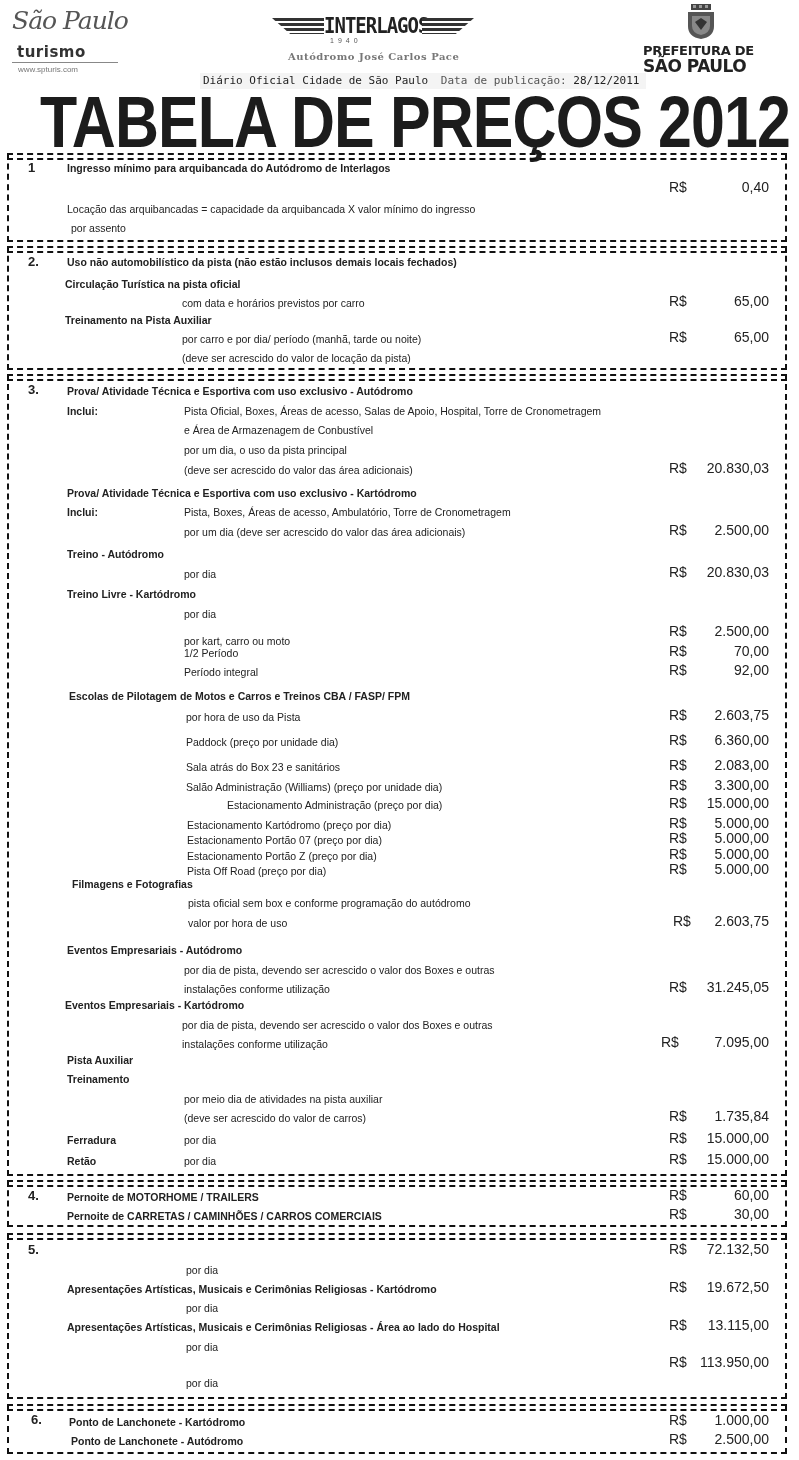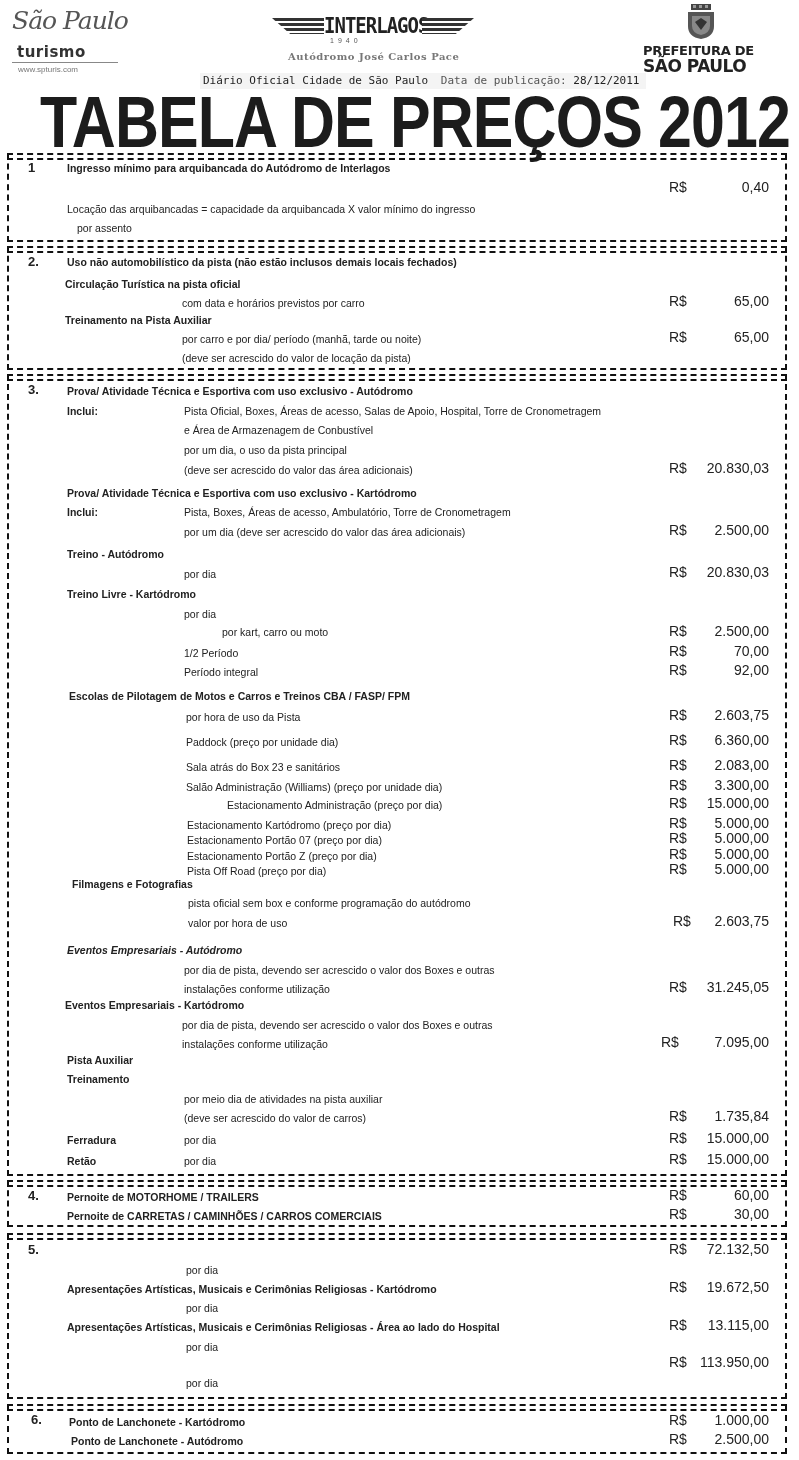--- a/index.html
+++ b/index.html
@@ -95,21 +95,21 @@
 </div>
 
 <div class="abs main-title">TABELA DE PREÇOS 2012</div>
 
 <div class="box" style="top:153px;height:89px;">
   <span class="num t" style="top:5px;left:19px;">1</span>
   <span class="t b" style="left:58px;top:7px;">Ingresso mínimo para arquibancada do Autódromo de Interlagos</span>
   <span class="t rs" style="top:24px;">R$</span>
   <span class="t val" style="top:24px;">0,40</span>
   <span class="t" style="left:58px;top:48px;">Locação das arquibancadas = capacidade da arquibancada X valor mínimo do ingresso</span>
-  <span class="t" style="left:68px;top:67px;">por assento</span>
+  <span class="t" style="left:62px;top:67px;">por assento</span>
 </div>
 
 <div class="box" style="top:246px;height:124px;">
   <span class="num t" style="top:6px;left:19px;">2.</span>
   <span class="t b" style="left:58px;top:8px;">Uso não automobilístico da pista (não estão inclusos demais locais fechados)</span>
   <span class="t b" style="left:56px;top:30px;">Circulação Turística na pista oficial</span>
   <span class="t" style="left:173px;top:49px;">com data e horários previstos por carro</span>
   <span class="t rs" style="top:45px;">R$</span>
   <span class="t val" style="top:45px;">65,00</span>
   <span class="t b" style="left:56px;top:66px;">Treinamento na Pista Auxiliar</span>
@@ -137,21 +137,21 @@
   <span class="t rs" style="top:146px;">R$</span>
   <span class="t val" style="top:146px;">2.500,00</span>
 
   <span class="t b" style="left:58px;top:172px;">Treino - Autódromo</span>
   <span class="t" style="left:175px;top:192px;">por dia</span>
   <span class="t rs" style="top:188px;">R$</span>
   <span class="t val" style="top:188px;">20.830,03</span>
 
   <span class="t b" style="left:58px;top:212px;">Treino Livre - Kartódromo</span>
   <span class="t" style="left:175px;top:232px;">por dia</span>
-  <span class="t" style="left:175px;top:250px;margin-left:38px;">por kart, carro ou moto</span>
+  <span class="t" style="left:175px;top:259px;">por kart, carro ou moto</span>
   <span class="t rs" style="top:247px;">R$</span>
   <span class="t val" style="top:247px;">2.500,00</span>
   <span class="t" style="left:175px;top:271px;">1/2 Período</span>
   <span class="t rs" style="top:267px;">R$</span>
   <span class="t val" style="top:267px;">70,00</span>
   <span class="t" style="left:175px;top:290px;">Período integral</span>
   <span class="t rs" style="top:286px;">R$</span>
   <span class="t val" style="top:286px;">92,00</span>
 
   <span class="t b" style="left:60px;top:314px;text-align:center;">Escolas de Pilotagem de Motos e Carros e Treinos CBA / FASP/ FPM</span>
@@ -182,21 +182,21 @@
   <span class="t" style="left:178px;top:489px;">Pista Off Road  (preço por dia)</span>
   <span class="t rs" style="top:485px;">R$</span>
   <span class="t val" style="top:485px;">5.000,00</span>
 
   <span class="t b" style="left:63px;top:502px;">Filmagens e Fotografias</span>
   <span class="t" style="left:179px;top:521px;">pista oficial sem box e conforme programação do autódromo</span>
   <span class="t" style="left:179px;top:541px;">valor por hora de uso</span>
   <span class="t rs" style="left:664px;top:537px;">R$</span>
   <span class="t val" style="top:537px;">2.603,75</span>
 
-  <span class="t b" style="left:58px;top:568px;font-style:italic;">Eventos Empresariais - Autódromo</span>
+  <span class="t b" style="left:58px;top:568px;">Eventos Empresariais - Autódromo</span>
   <span class="t" style="left:175px;top:588px;">por dia de pista, devendo ser acrescido o valor dos Boxes e outras</span>
   <span class="t" style="left:175px;top:607px;">instalações conforme utilização</span>
   <span class="t rs" style="top:603px;">R$</span>
   <span class="t val" style="top:603px;">31.245,05</span>
 
   <span class="t b" style="left:56px;top:623px;">Eventos Empresariais - Kartódromo</span>
   <span class="t" style="left:173px;top:643px;">por dia de pista, devendo ser acrescido o valor dos Boxes e outras</span>
   <span class="t" style="left:173px;top:662px;">instalações conforme utilização</span>
   <span class="t rs" style="left:652px;top:658px;">R$</span>
   <span class="t val" style="top:658px;">7.095,00</span>

